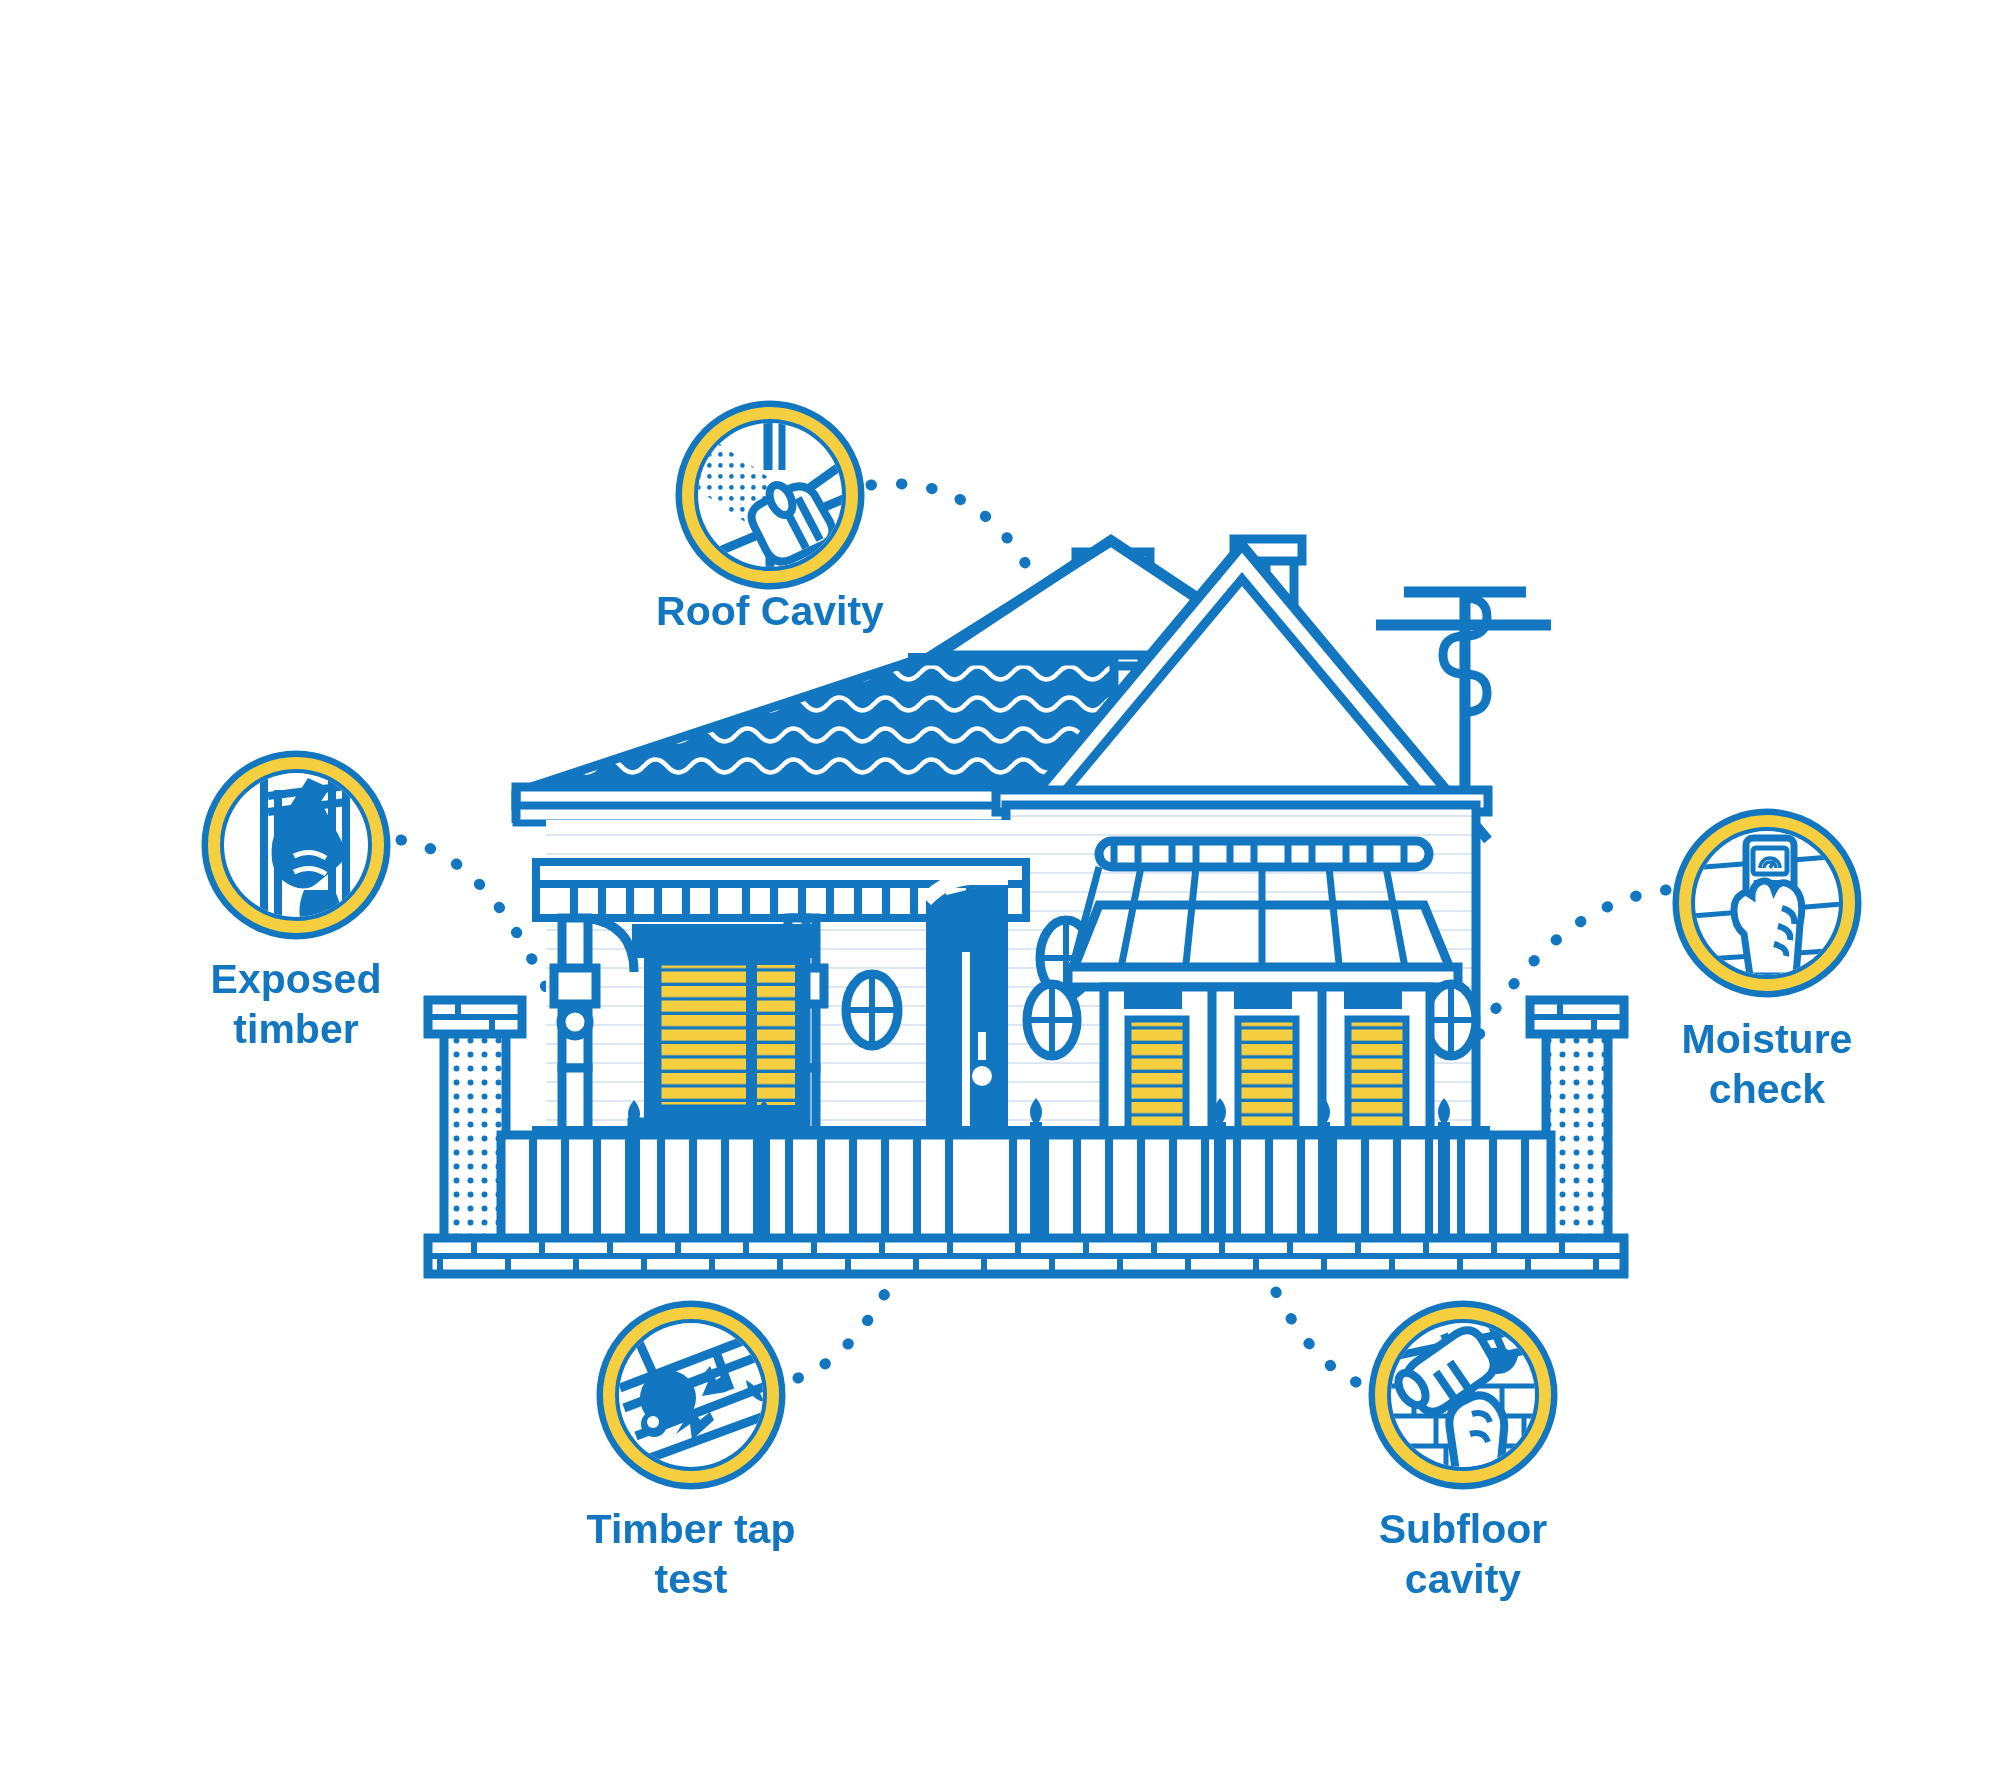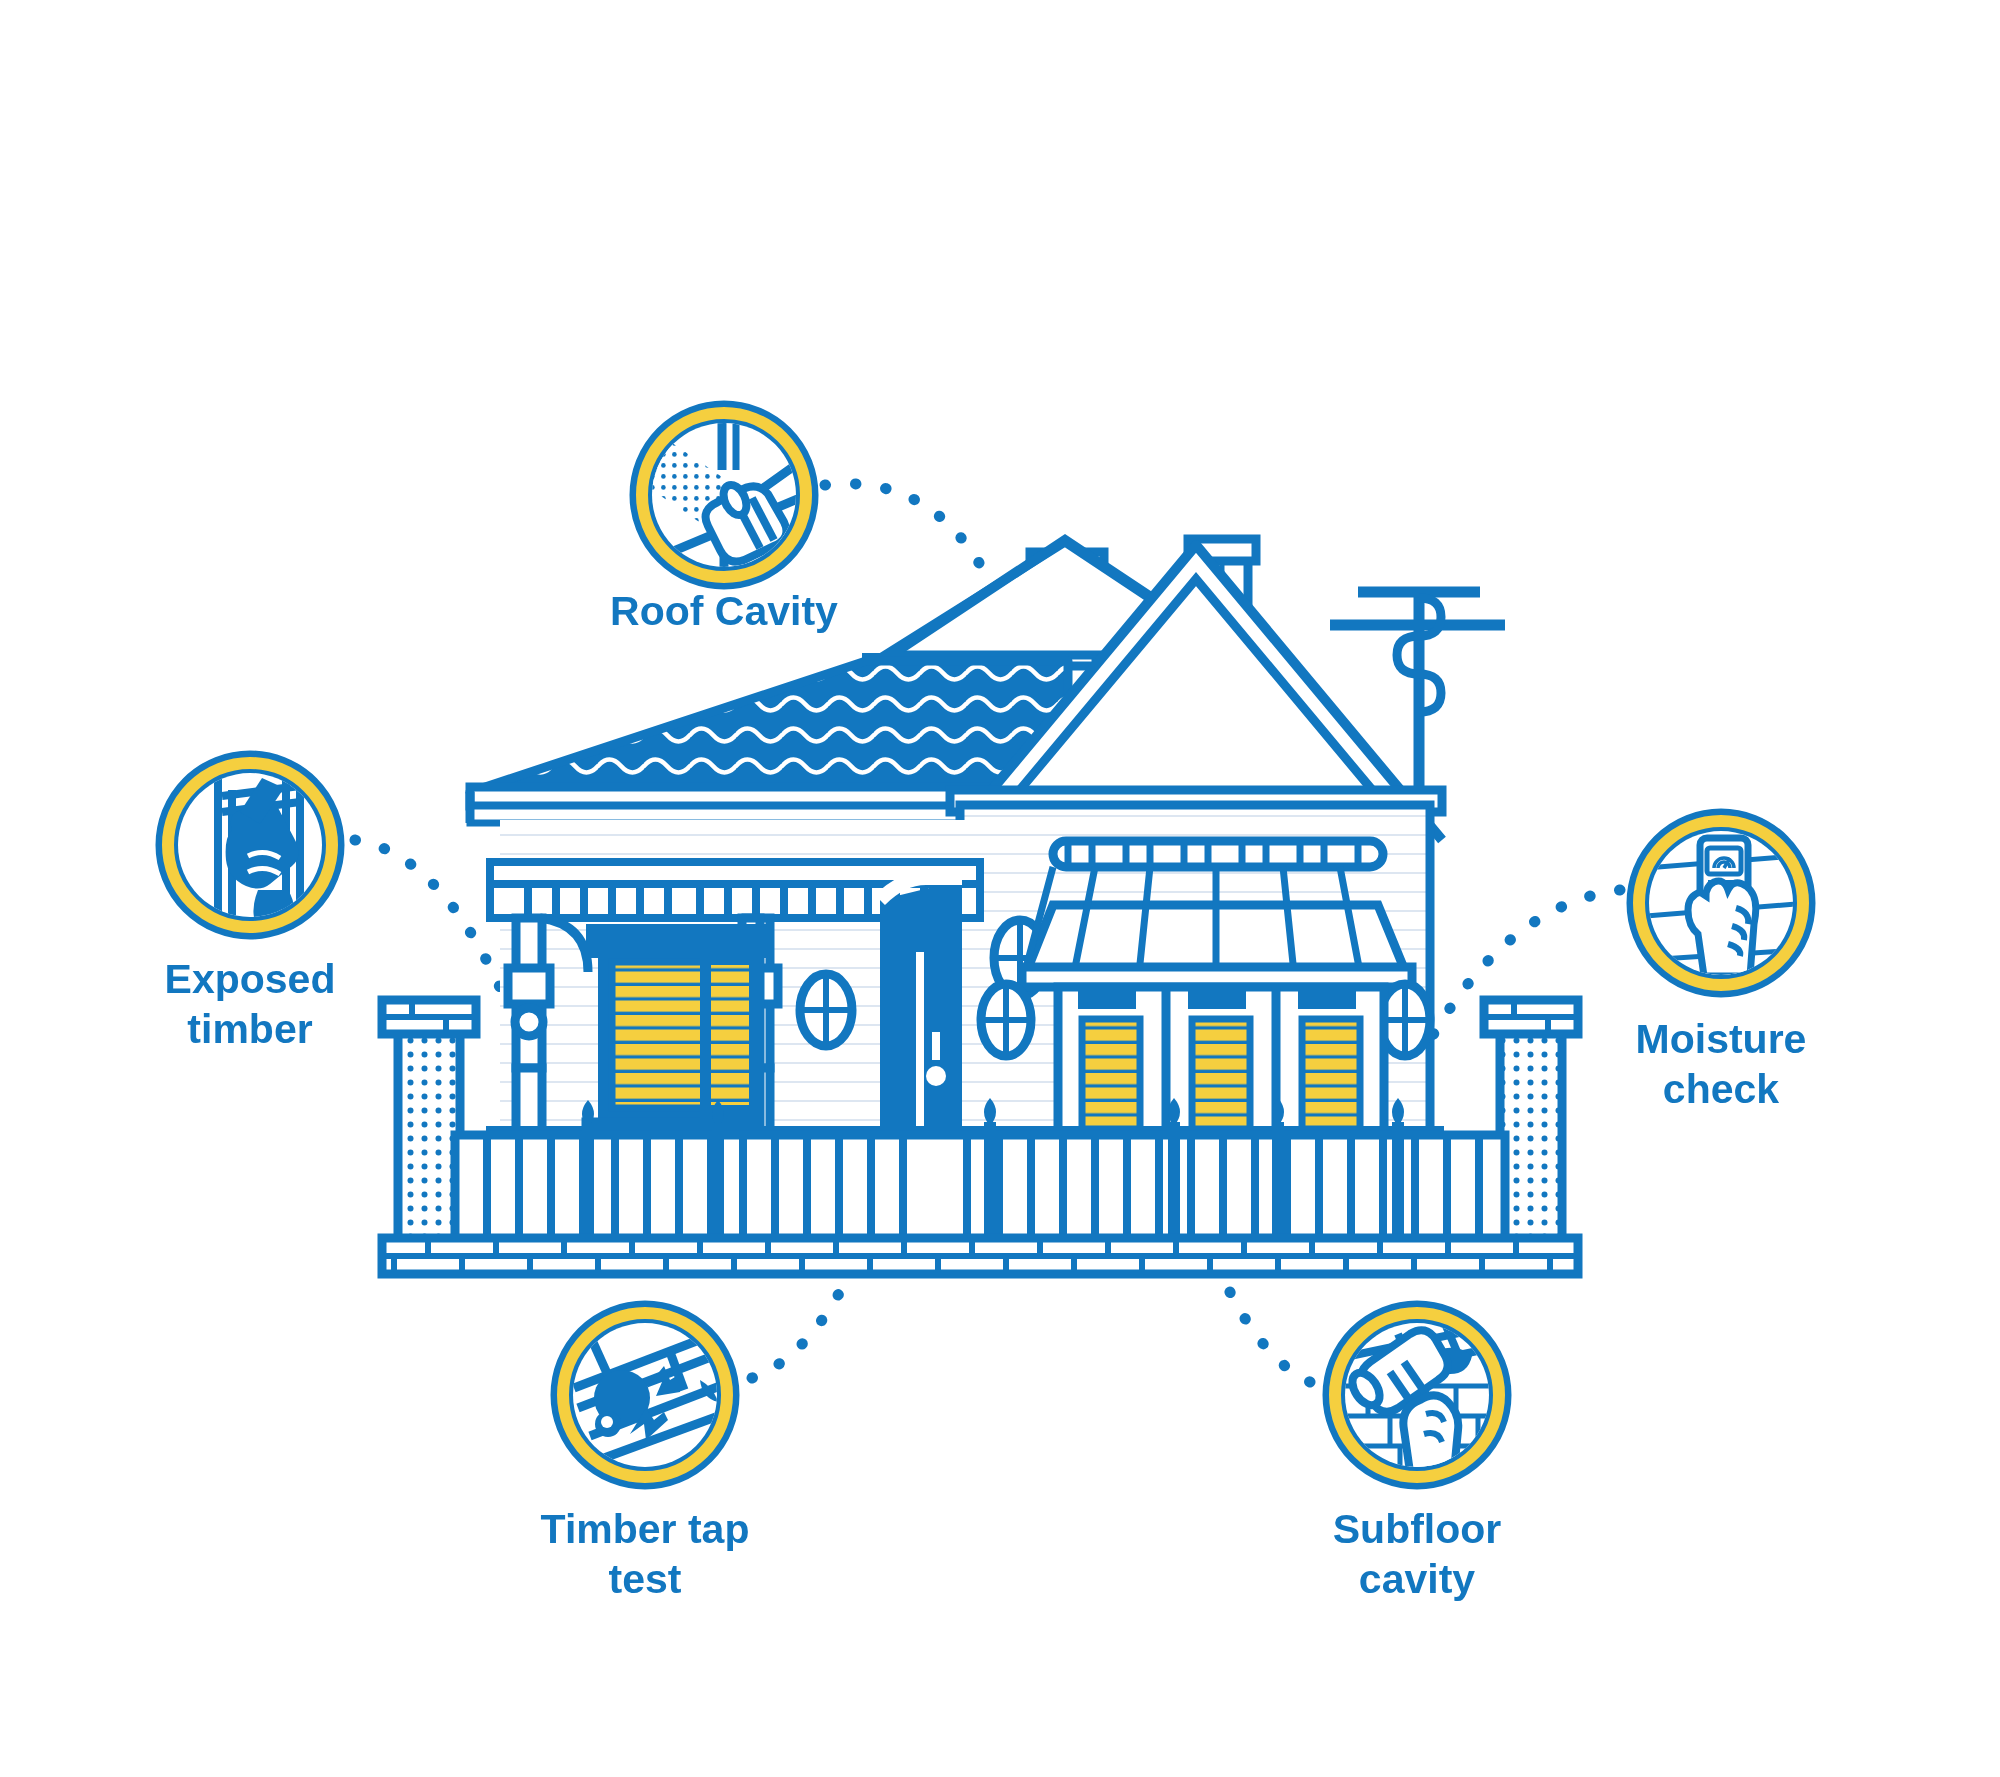--- a/index.html
+++ b/index.html
@@ -1,20 +1,20 @@
 <!DOCTYPE html>
 <html><head>
 <meta charset="utf-8">
 <style>
   html,body{margin:0;padding:0;background:#ffffff;}
   body{
     font-family:"Liberation Sans", sans-serif;
     width:2000px;height:1777px;overflow:hidden;position:relative;
   }
-  #stage{position:absolute;inset:0;width:1644px;height:1777px;}
+  #stage{position:absolute;inset:0;width:1644px;height:1777px;margin-left:46px;}
   svg{display:block;}
   .lbl{
     font-weight:bold;
     fill:#1277c0;
     text-anchor:middle;
     font-family:"Liberation Sans", sans-serif;
   }
   .lbl-lg{font-size:41px;}
 </style>
 </head>

